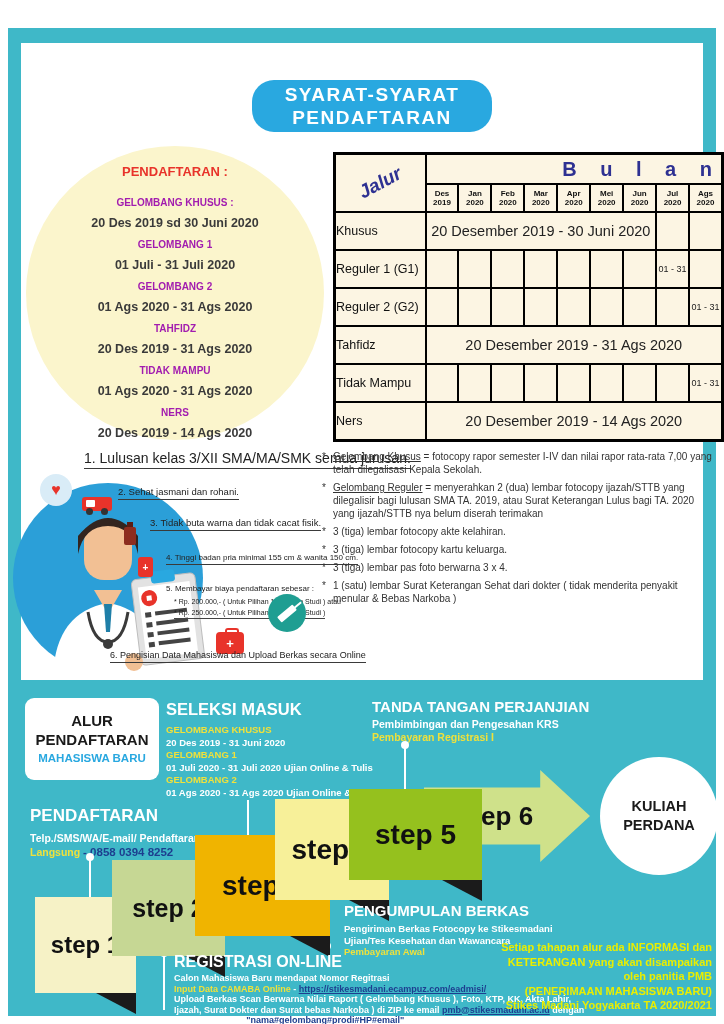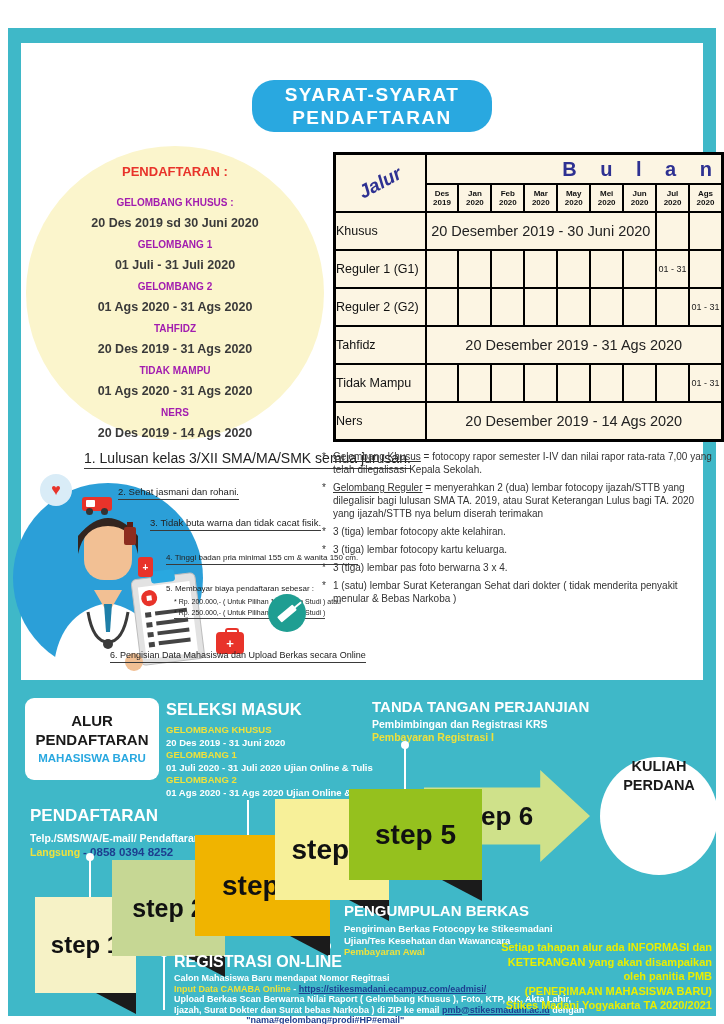--- a/index.html
+++ b/index.html
@@ -87,21 +87,21 @@
   .step2{left:112px;top:860px;width:113px;height:96px;background:#c6d794;font-size:25px;}
   .step3{left:195px;top:835px;width:135px;height:101px;background:#f0b400;font-size:28px;}
   .step4{left:275px;top:799px;width:114px;height:101px;background:#f7f099;font-size:28px;}
   .step5{left:349px;top:789px;width:133px;height:91px;background:#95c11e;font-size:28px;}
   .arrow6{left:424px;top:770px;width:166px;height:92px;background:#cfe18a;font-size:26px;
           clip-path:polygon(0 19%,70% 19%,70% 0,100% 50%,70% 100%,70% 81%,0 81%);
           display:flex;align-items:center;font-weight:bold;color:#111;padding-left:34px;box-sizing:border-box;}
   .fold6{left:427px;top:845px;width:36px;height:24px;background:#1b1b1b;
          clip-path:polygon(0 0,100% 0,0 100%);}
   .kuliah{left:600px;top:757px;width:118px;height:118px;background:#fff;border-radius:50%;
-          display:flex;flex-direction:column;align-items:center;justify-content:flex-start;
+          display:flex;flex-direction:column;align-items:center;justify-content:center;
           font-weight:bold;font-size:14.5px;color:#1a1a1a;line-height:19px;}
   .conn{position:absolute;width:2px;background:#fff;}
   .dot{position:absolute;width:8px;height:8px;border-radius:50%;background:#fff;}
   .pengumpulan{left:344px;top:902px;}
   .peng-title{font-size:15px;margin-bottom:4px;}
   .peng-line{font-size:9.5px;line-height:11.5px;}
   .registrasi{left:174px;top:953px;}
   .reg-title{font-size:16px;margin-bottom:2px;}
   .reg-line{font-size:9px;line-height:10.5px;}
   .reg-link{color:#1d3e8f;font-weight:bold;text-decoration:underline;}
@@ -144,21 +144,21 @@
       <td class="corner" rowspan="2">
         <div class="jalur-rot">Jalur</div>
       </td>
       <td class="bulan" colspan="9">B u l a n</td>
     </tr>
     <tr>
       <td class="m">Des 2019</td>
       <td class="m">Jan 2020</td>
       <td class="m">Feb 2020</td>
       <td class="m">Mar 2020</td>
-      <td class="m">May 2020</td>
+      <td class="m">Apr 2020</td>
       <td class="m">Mei 2020</td>
       <td class="m">Jun 2020</td>
       <td class="m">Jul 2020</td>
       <td class="m">Ags 2020</td>
     </tr>
     <tr>
       <td class="j">Khusus</td>
       <td class="hl big" colspan="7">20 Desember 2019 - 30 Juni 2020</td>
       <td class="e"></td>
           <td class="e"></td>
@@ -285,21 +285,21 @@
     <div class="yt sel-line">GELOMBANG KHUSUS</div>
     <div class="wt sel-line">20 Des 2019 - 31 Juni 2020</div>
     <div class="yt sel-line">GELOMBANG 1</div>
     <div class="wt sel-line">01 Juli 2020 - 31 Juli 2020 Ujian Online &amp; Tulis</div>
     <div class="yt sel-line">GELOMBANG 2</div>
     <div class="wt sel-line">01 Ags 2020 - 31 Ags 2020 Ujian Online &amp; Tulis</div>
   </div>
 
   <div class="abs tanda">
     <div class="wt tanda-title">TANDA TANGAN PERJANJIAN</div>
-    <div class="wt tanda-line">Pembimbingan dan Registrasi KRS</div>
+    <div class="wt tanda-line">Pembimbingan dan Pengesahan KRS</div>
     <div class="yt tanda-line">Pembayaran Registrasi I</div>
   </div>
 
   <div class="abs contact">
     <div class="wt contact-title">PENDAFTARAN</div>
     <div class="wt contact-line">Telp./SMS/WA/E-mail/ Pendaftaran</div>
     <div class="contact-line"><span class="yt">Langsung</span>
       <span class="bt contact-phone">- 0858 0394 8252</span></div>
   </div>
 

